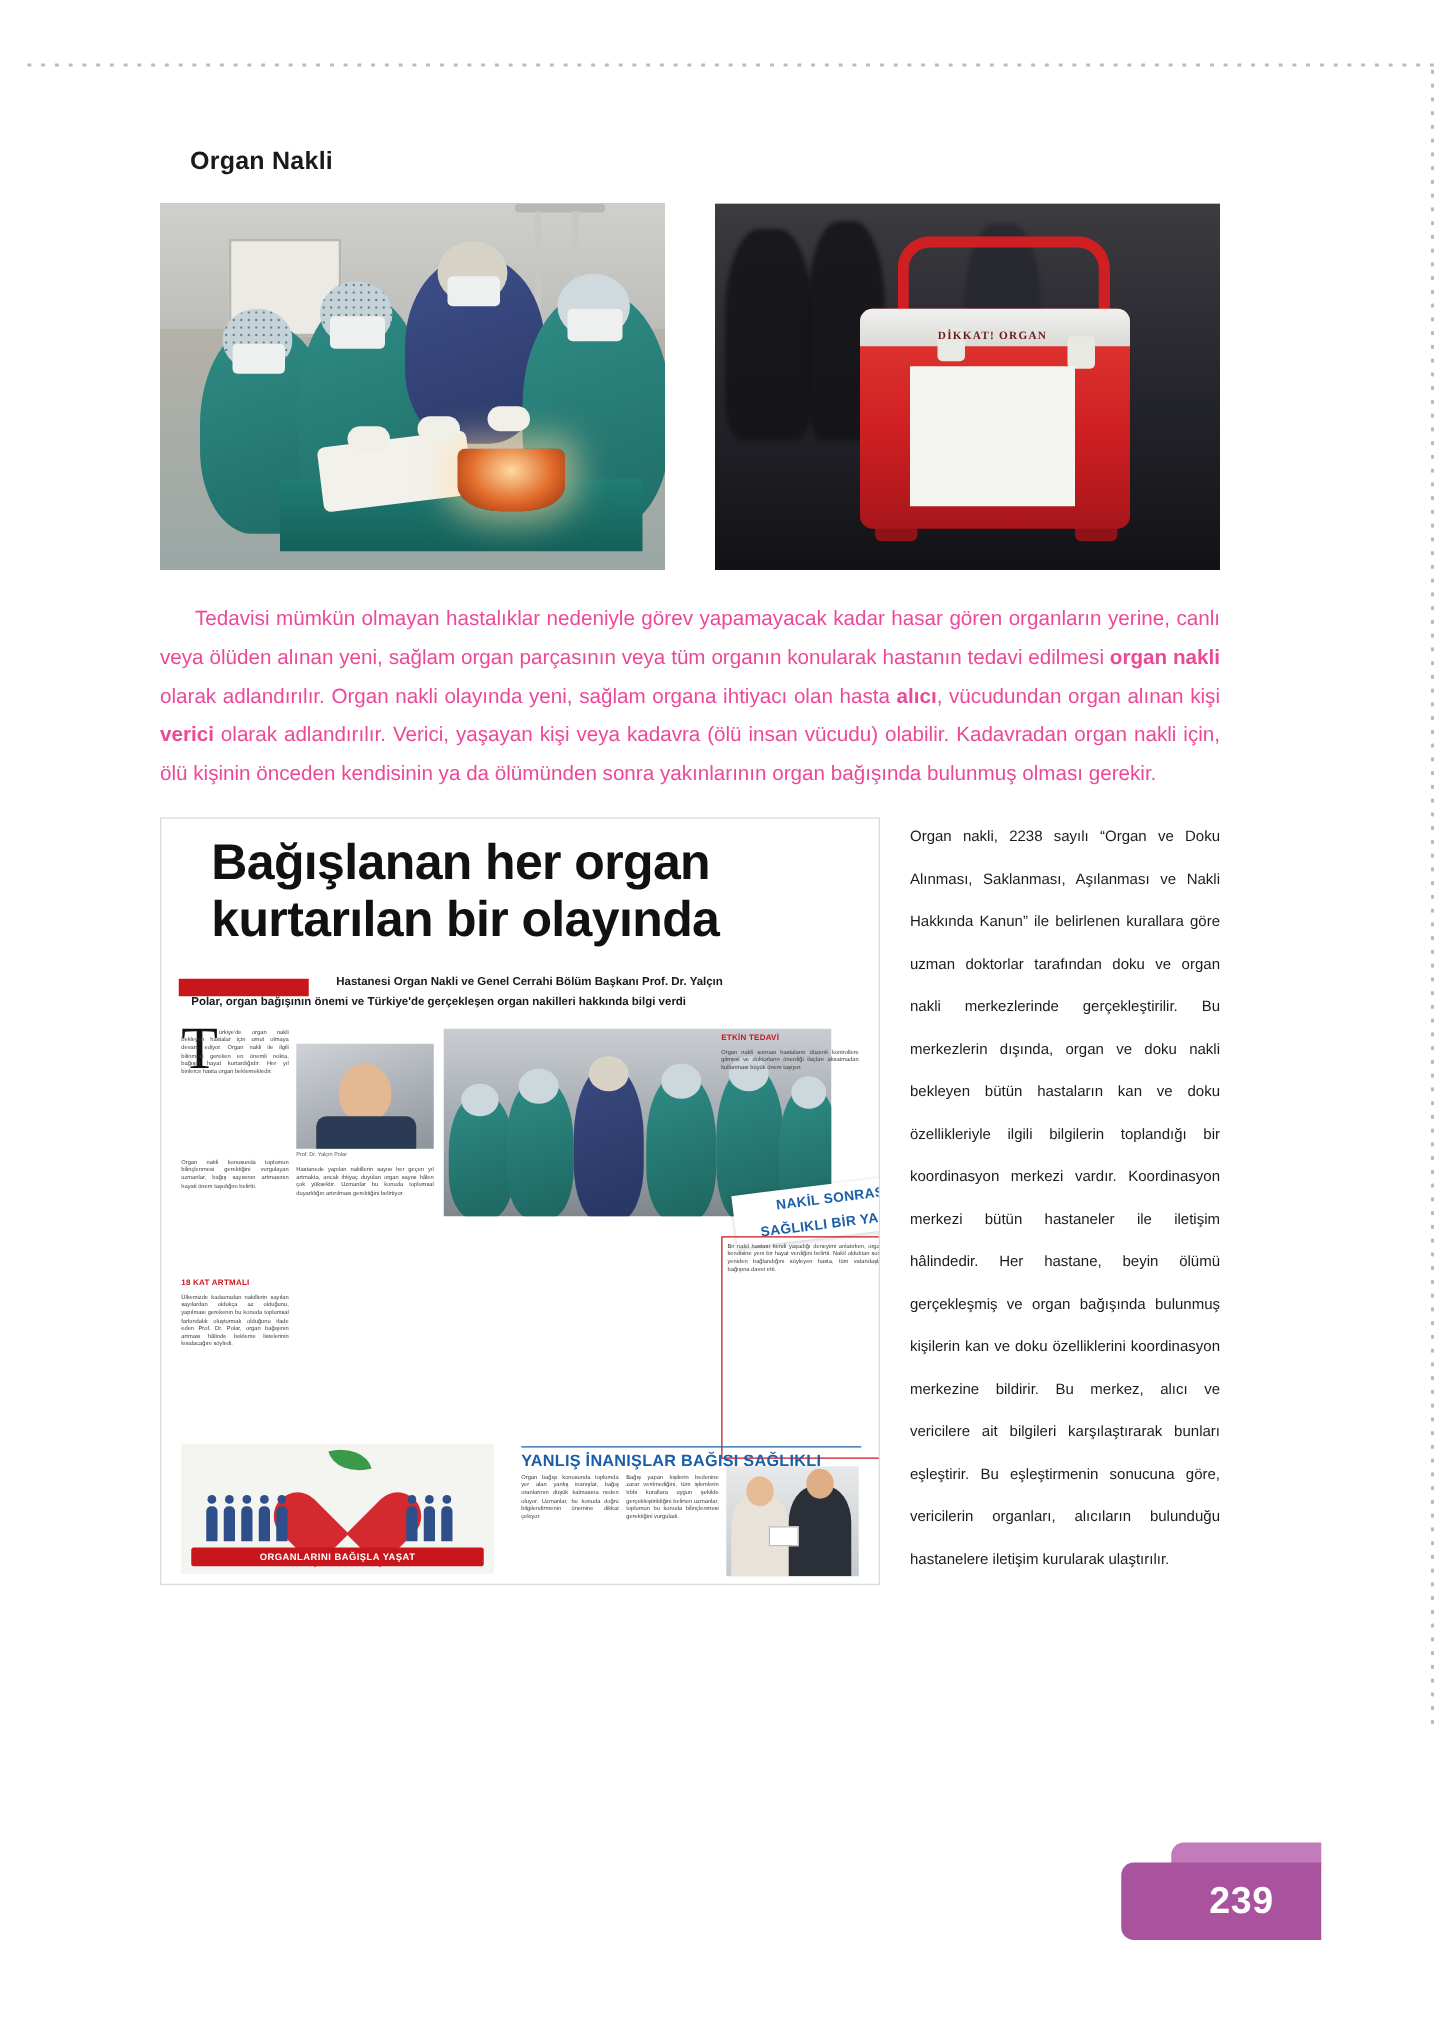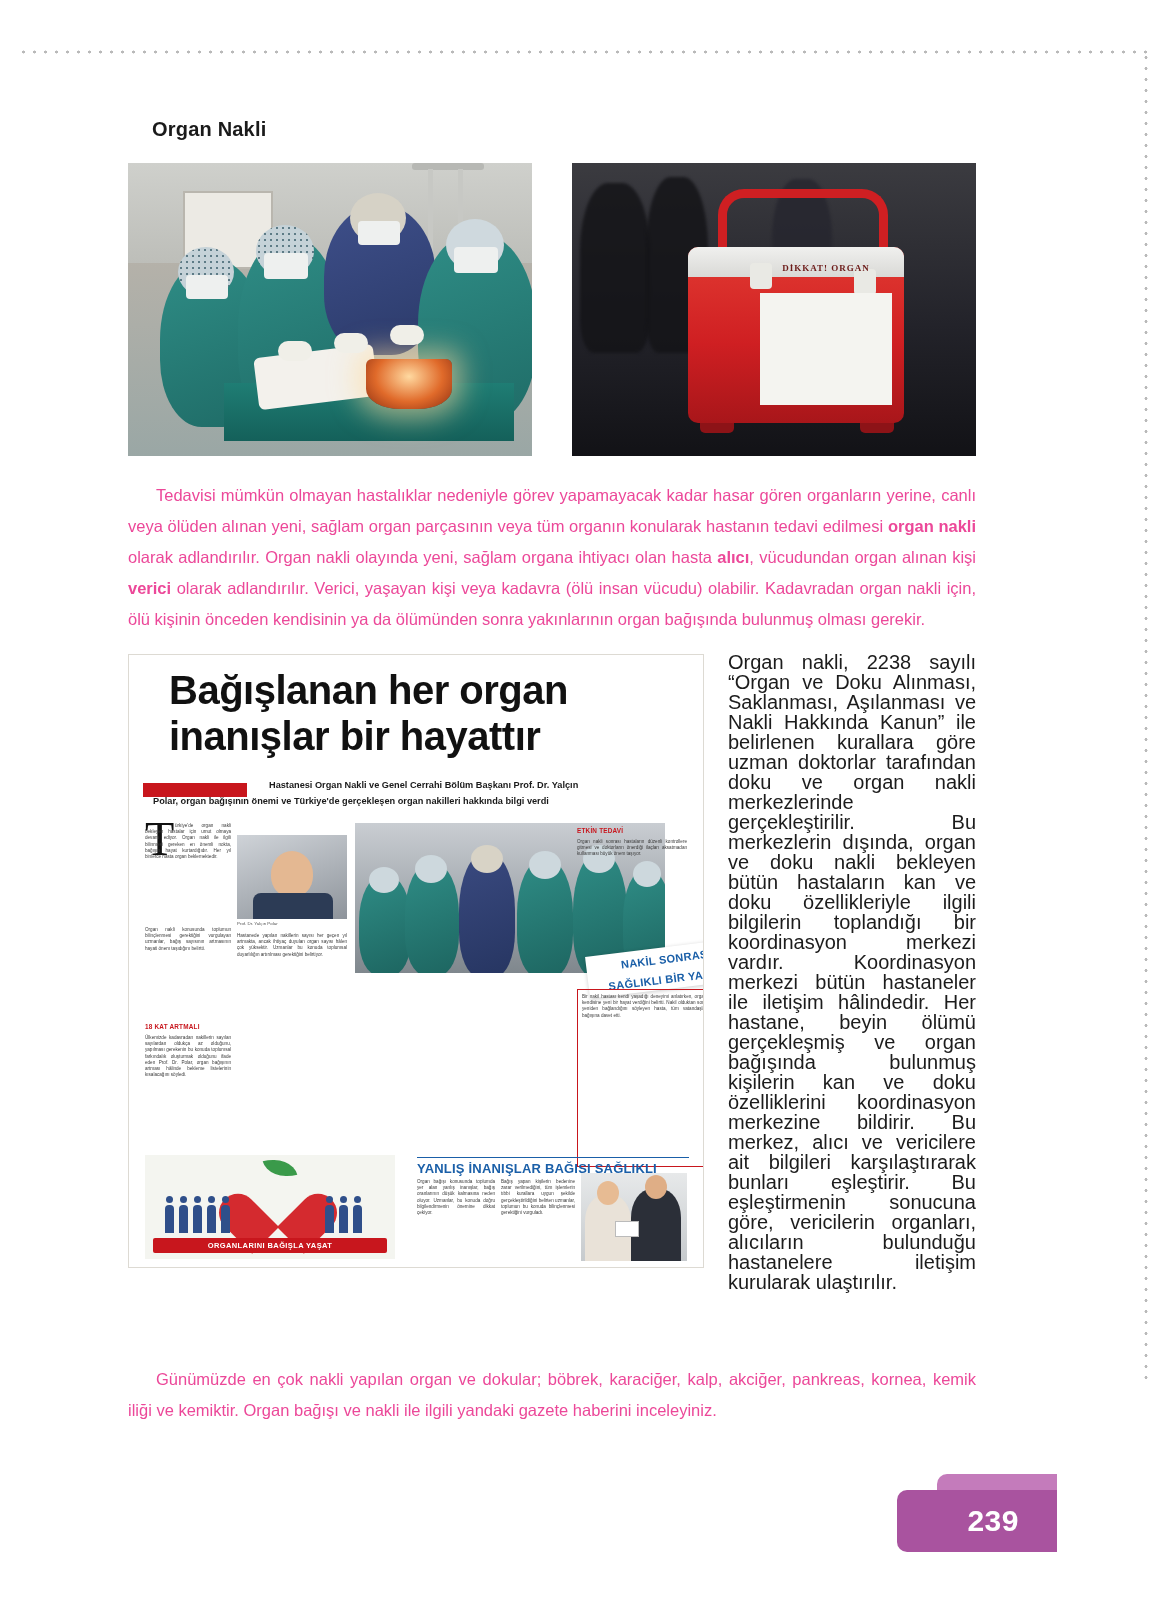--- a/index.html
+++ b/index.html
@@ -145,21 +145,20 @@
     background:linear-gradient(180deg,#e23a32 0%, #cf1f22 55%, #a8161a 100%);
     border-radius:10px;
   }
   .cool-lid {
     position:absolute; left:0; top:0; width:100%; height:30px;
     background:linear-gradient(180deg,#f0f0ee,#d9d9d6); border-radius:10px 10px 0 0;
   }
   .cool-label {
     position:absolute; left:40px; top:46px; width:132px; height:112px;
     background:#f4f4f0;
-    margin-left:32px;
   }
   .cool-text {
     position:absolute; left:0; top:-30px; width:100%;
     text-align:center; font-size:9px; font-weight:bold; color:#6c1a18; letter-spacing:1px;
     font-family:"Liberation Serif", serif;
   }
   .cool-badge {
     position:absolute; width:22px;height:26px;border-radius:4px;
     background:#e9e9e4;
   }
@@ -175,21 +174,21 @@
     font-size: 16.5px;
     line-height: 31px;
     color: #ec4899;
     text-align: justify;
   }
   .para b { font-weight: bold; }
   .p1 { left: 128px; top: 480px; width: 848px; text-indent: 28px; }
   .p-side {
     position: absolute;
     left: 728px; top: 652px; width: 248px;
-    font-size: 20px; line-height: 20px; color:#1c1c1c;
+    font-size: 12px; line-height: 34px; color:#1c1c1c;
     text-align: justify;
   }
   .p2 { left: 128px; top: 1296px; width: 848px; text-indent: 28px; }
   .p3 { left: 128px; top: 1364px; width: 848px; text-indent: 28px; }
 
   
   .news {
     position:absolute; left:128px; top:654px; width:574px; height:612px;
     background:#ffffff; border:1px solid #dddad3;
     overflow:hidden;
@@ -404,21 +403,21 @@
   </div>
 
   <div class="para p1"><span>Tedavisi mümkün olmayan hastalıklar nedeniyle görev yapamayacak kadar hasar gören organların yerine, canlı veya ölüden alınan yeni, sağlam organ parçasının veya tüm organın konularak hastanın tedavi edilmesi </span><b>organ nakli</b><span> olarak adlandırılır. Organ nakli olayında yeni, sağlam organa ihtiyacı olan hasta </span><b>alıcı</b><span>, vücudundan organ alınan kişi </span><b>verici</b><span> olarak adlandırılır. Verici, yaşayan kişi veya kadavra (ölü insan vücudu) olabilir. Kadavradan organ nakli için, ölü kişinin önceden kendisinin ya da ölümünden sonra yakınlarının organ bağışında bulunmuş olması gerekir.</span></div>
 
   <div class="p-side">Organ nakli, 2238 sayılı “Organ ve Doku Alınması, Saklanması, Aşılanması ve Nakli Hakkında Kanun” ile belirlenen kurallara göre uzman doktorlar tarafından doku ve organ nakli merkezlerinde gerçekleştirilir. Bu merkezlerin dışında, organ ve doku nakli bekleyen bütün hastaların kan ve doku özellikleriyle ilgili bilgilerin toplandığı bir koordinasyon merkezi vardır. Koordinasyon merkezi bütün hastaneler ile iletişim hâlindedir. Her hastane, beyin ölümü gerçekleşmiş ve organ bağışında bulunmuş kişilerin kan ve doku özelliklerini koordinasyon merkezine bildirir. Bu merkez, alıcı ve vericilere ait bilgileri karşılaştırarak bunları eşleştirir. Bu eşleştirmenin sonucuna göre, vericilerin organları, alıcıların bulunduğu hastanelere iletişim kurularak ulaştırılır.</div>
 
   <div class="news">
 
     <div class="news-hl">
       <div>Bağışlanan her organ</div>
-      <div>inanışlar bir hayattır</div>
+      <div>kurtarılan bir olayında</div>
     </div>
 
     <div class="news-redbar"></div>
     <div class="news-sub">Hastanesi Organ Nakli ve Genel Cerrahi Bölüm Başkanı Prof. Dr. Yalçın</div>
     <div class="news-sub2">Polar, organ bağışının önemi ve Türkiye'de gerçekleşen organ nakilleri hakkında bilgi verdi</div>
 
     <div class="drop-cap">T</div>
     <div class="col-text nc1">ürkiye'de organ nakli bekleyen hastalar için umut olmaya devam ediyor. Organ nakli ile ilgili bilinmesi gereken en önemli nokta, bağışın hayat kurtardığıdır. Her yıl binlerce hasta organ beklemektedir.</div>
     <div class="col-text nc1b">Organ nakli konusunda toplumun bilinçlenmesi gerektiğini vurgulayan uzmanlar, bağış sayısının artmasının hayati önem taşıdığını belirtti.</div>
 
@@ -482,19 +481,18 @@
 
     <div class="bot-photo">
       <div class="bp-person bp1"></div>
       <div class="bp-person bp2"></div>
       <div class="bp-head bph1"></div>
       <div class="bp-head bph2"></div>
       <div class="bp-card"></div>
     </div>
   </div>
 
-  <div class="para p3">Günümüzde en çok nakli yapılan organ ve dokular; böbrek, karaciğer, kalp, akciğer, pankreas, kornea, kemik iliği ve kemiktir. Organ bağışı ve nakli ile ilgili yandaki gazete haberini inceleyiniz.</div>
 
   <div class="page-tab-top"></div>
   <div class="page-tab"></div>
   <div class="page-num">239</div>
 
 </div>
 
 </body></html>

